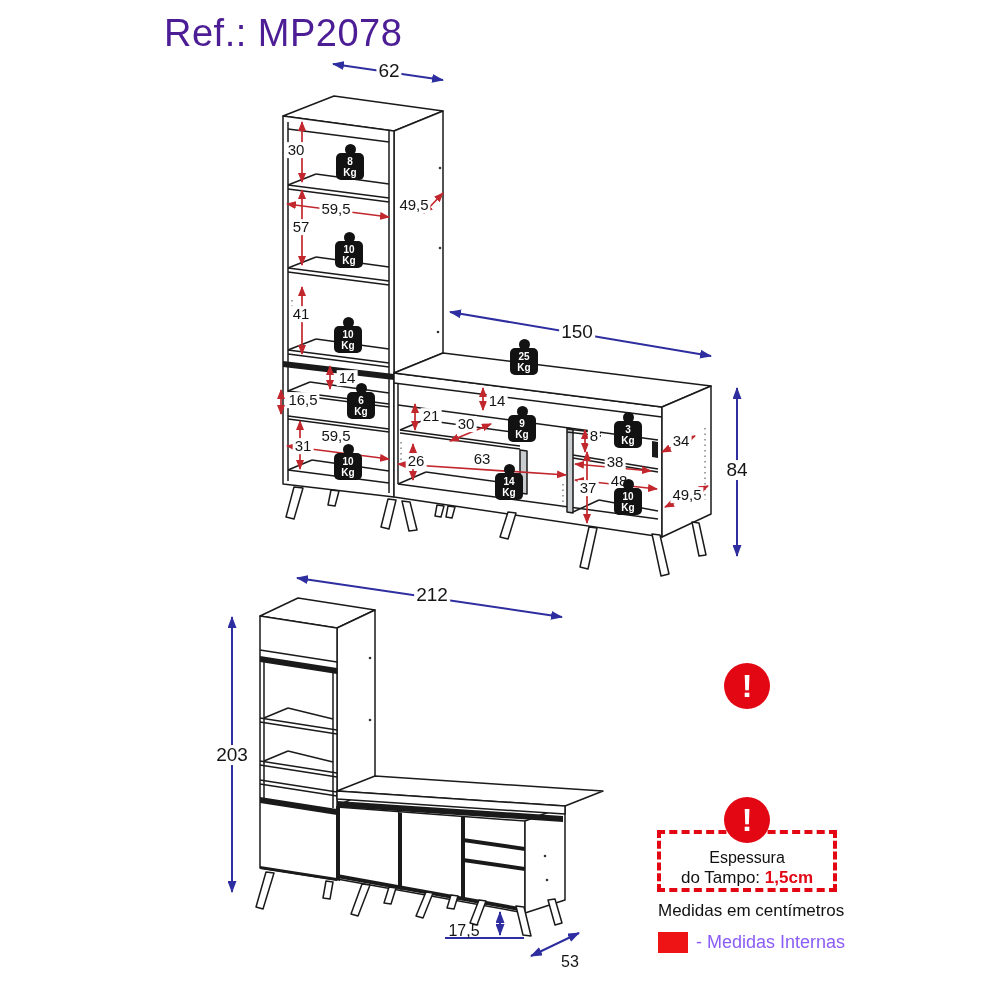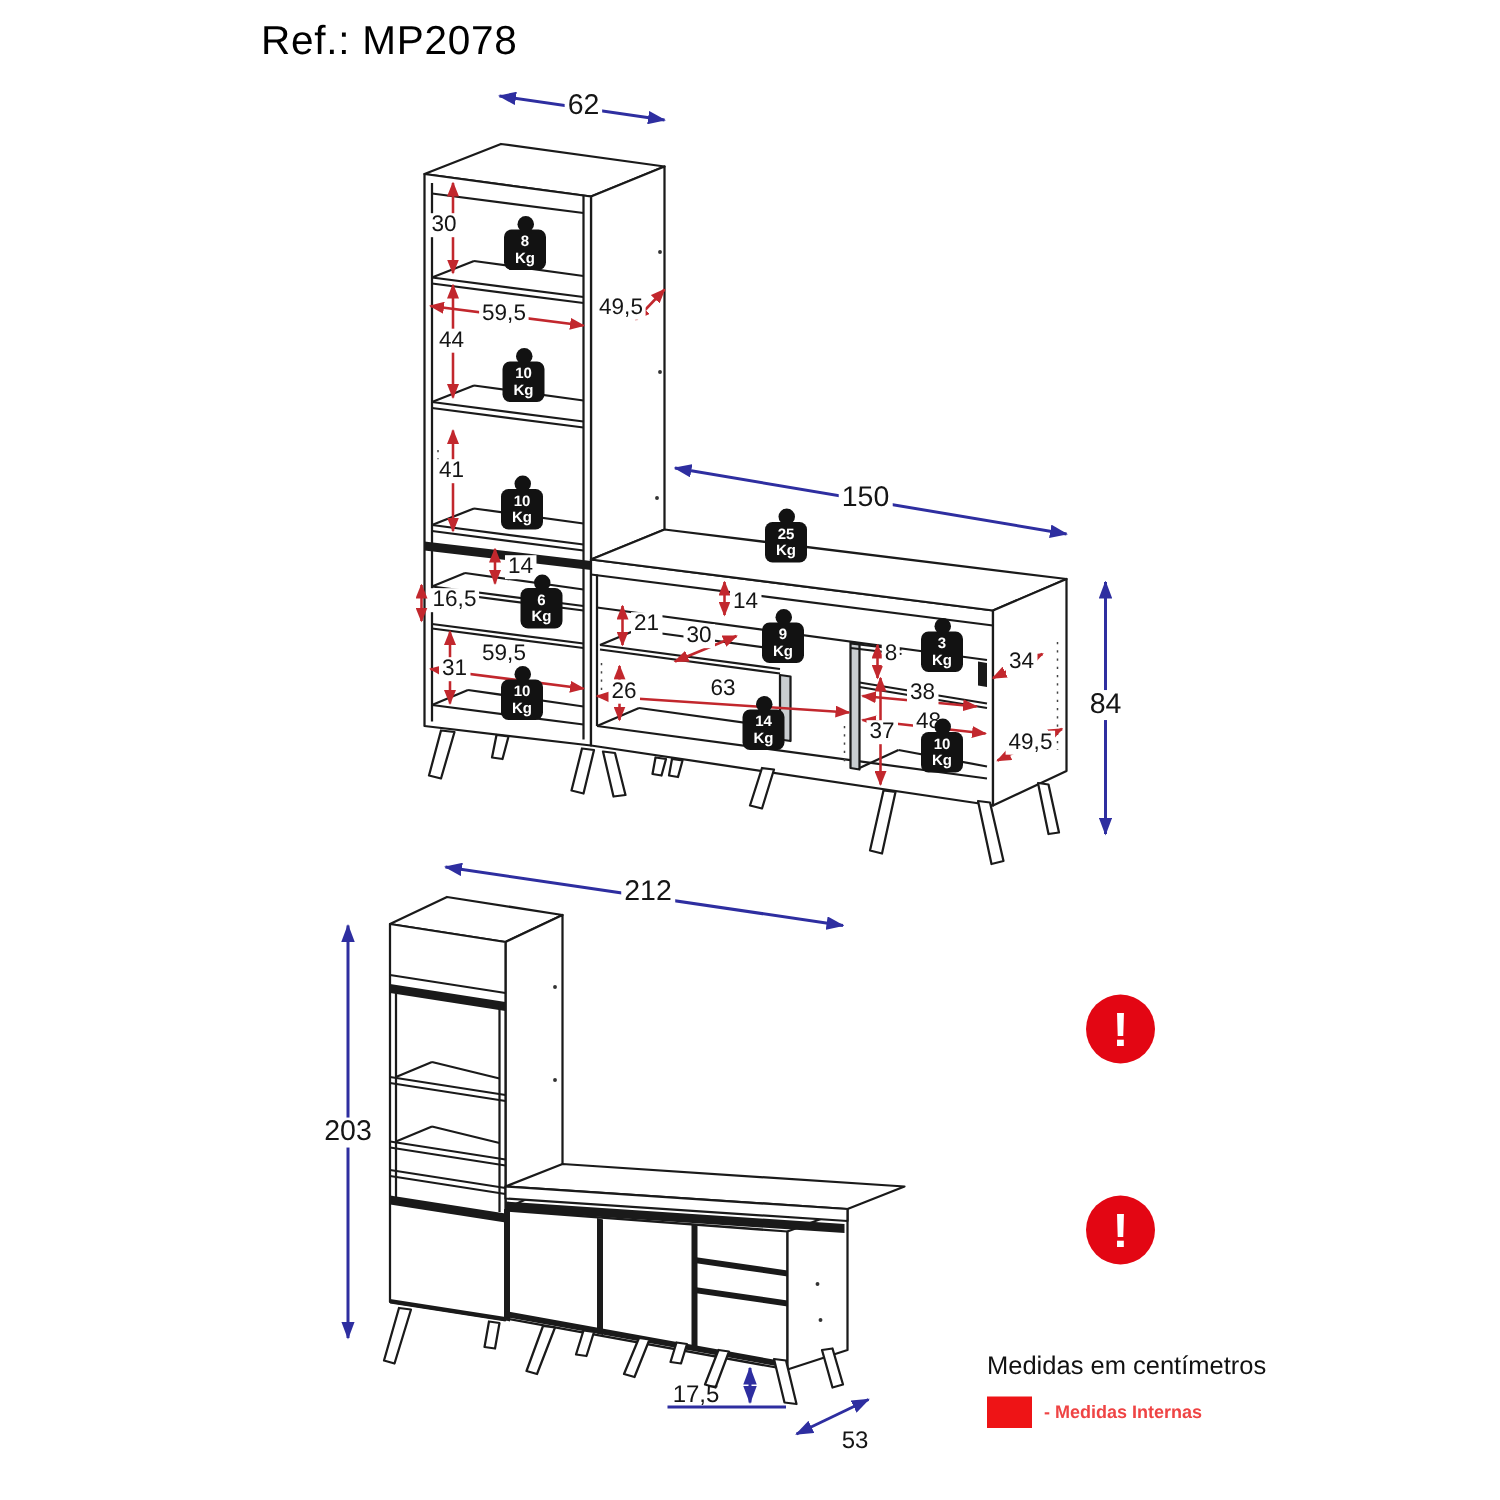--- a/index.html
+++ b/index.html
@@ -1,39 +1,39 @@
 <!DOCTYPE html>
 <html><head>
 <meta charset="utf-8">
 <style>
   html,body{margin:0;padding:0;background:#fff;}
   #stage{position:relative;width:1000px;height:1000px;background:#fff;
          font-family:"Liberation Sans", sans-serif;color:#151515;overflow:hidden;}
   #stage svg{position:absolute;left:0;top:0;}
-  .title{position:absolute;left:174px;top:12px;font-size:27px;color:#000000;letter-spacing:.5px;}
+  .title{position:absolute;left:164px;top:12px;font-size:38px;color:#4c1d95;letter-spacing:.5px;}
   .dim{position:absolute;transform:translate(-50%,-50%);font-size:15px;color:#151515;
        background:#fff;padding:0 2px;line-height:1.05;white-space:nowrap;}
   .dim.big{font-size:19px;}
   .dim.huge{font-size:16px;}
   .dim.nobg{background:transparent;}
   .weight{position:absolute;width:28px;text-align:center;}
   .knob{display:block;width:11px;height:11px;border-radius:50%;background:#121212;margin:0 auto -2px auto;}
   .wbody{display:block;background:#121212;border-radius:5px;color:#fff;font-weight:bold;
          font-size:10px;line-height:11px;padding:3px 0 2px 0;}
   .wv,.wu{display:block;}
   .alert-box{position:absolute;width:180px;border:4px dashed #e30613;text-align:center;
              box-sizing:border-box;background:#fff;}
   .alert-icon{position:absolute;width:46px;height:46px;border-radius:50%;background:#e30613;
               color:#fff;font-weight:bold;font-size:32px;line-height:46px;text-align:center;z-index:3;}
   .al1{font-size:16px;color:#111;line-height:1.2;}
   .al2{font-size:18px;color:#e30613;line-height:1.25;}
   .al2b{font-size:17px;color:#111;line-height:1.25;}
   .al2b .val{color:#e30613;font-weight:bold;}
   .legend-title{position:absolute;left:658px;top:901px;font-size:17px;color:#111;}
-  .legend-row{position:absolute;left:658px;height:22px;font-size:12px;color:#ef4444;font-weight:bold;}
+  .legend-row{position:absolute;left:658px;height:22px;font-size:18px;color:#8b5cf6;}
   .swatch{display:inline-block;width:30px;height:21px;vertical-align:middle;margin-right:8px;}
   .legend-row span.lbl{vertical-align:middle;}
 </style>
 </head>
 <body>
 
 <div id="stage">
 
   <div class="title">Ref.: MP2078</div>
 
@@ -218,21 +218,21 @@
       <line x1="531" y1="956" x2="579" y2="933" marker-start="url(#ba)" marker-end="url(#ba)"></line>
     </g>
   </svg>
 
   <div class="dim big" style="left:389px;top:71px">62</div>
   <div class="dim big" style="left:577px;top:332px">150</div>
   <div class="dim big" style="left:737px;top:470px">84</div>
   <div class="dim" style="left:296px;top:150px">30</div>
   <div class="dim" style="left:336px;top:209px">59,5</div>
   <div class="dim" style="left:414px;top:205px">49,5</div>
-  <div class="dim" style="left:301px;top:227px">44</div>
+  <div class="dim" style="left:301px;top:227px">57</div>
   <div class="dim" style="left:301px;top:314px">41</div>
   <div class="dim" style="left:347px;top:378px">14</div>
   <div class="dim" style="left:303px;top:400px">16,5</div>
   <div class="dim" style="left:336px;top:436px">59,5</div>
   <div class="dim" style="left:303px;top:446px">31</div>
   <div class="dim" style="left:497px;top:401px">14</div>
   <div class="dim" style="left:431px;top:416px">21</div>
   <div class="dim" style="left:466px;top:424px">30</div>
   <div class="dim" style="left:416px;top:461px">26</div>
   <div class="dim" style="left:482px;top:459px">63</div>
@@ -315,19 +315,23 @@
     <span class="knob"></span>
     <span class="wbody">
         <span class="wv">10</span>
         <span class="wu">Kg</span>
       </span>
   </div>
 
   <div class="alert-icon" style="left:724px;top:663px">!</div>
 
   <div class="alert-icon" style="left:724px;top:797px">!</div>
+  <div class="alert-box" style="left:657px;top:830px;height:62px;padding-top:14px">
+    <div class="al1">Espessura</div>
+    <div class="al2b"><span>do Tampo: </span><span class="val">1,5cm</span></div>
+  </div>
 
   <div class="legend-title">Medidas em centímetros</div>
   <div class="legend-row" style="top:931px">
     <span class="swatch" style="background:#ee1416"></span><span class="lbl">- Medidas Internas</span>
   </div>
 
 </div>
 
 </body></html>

